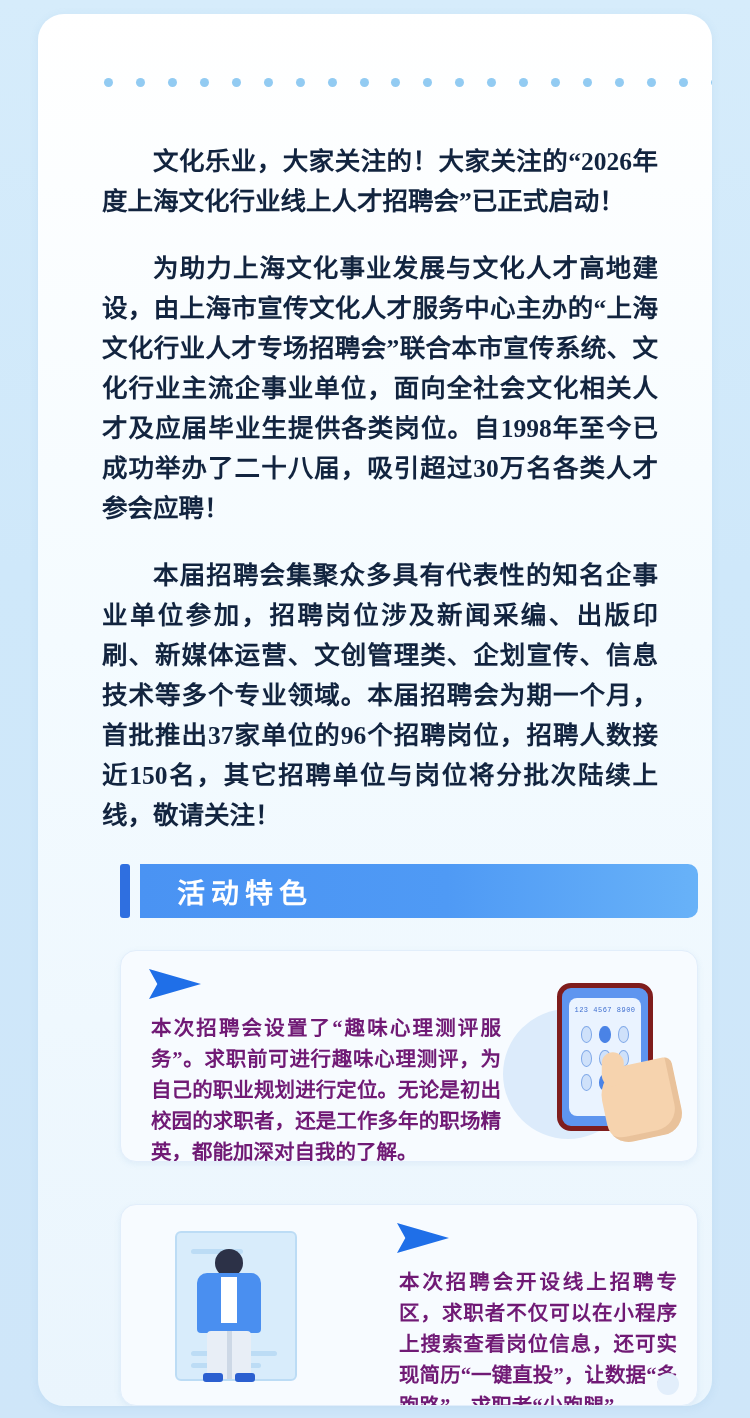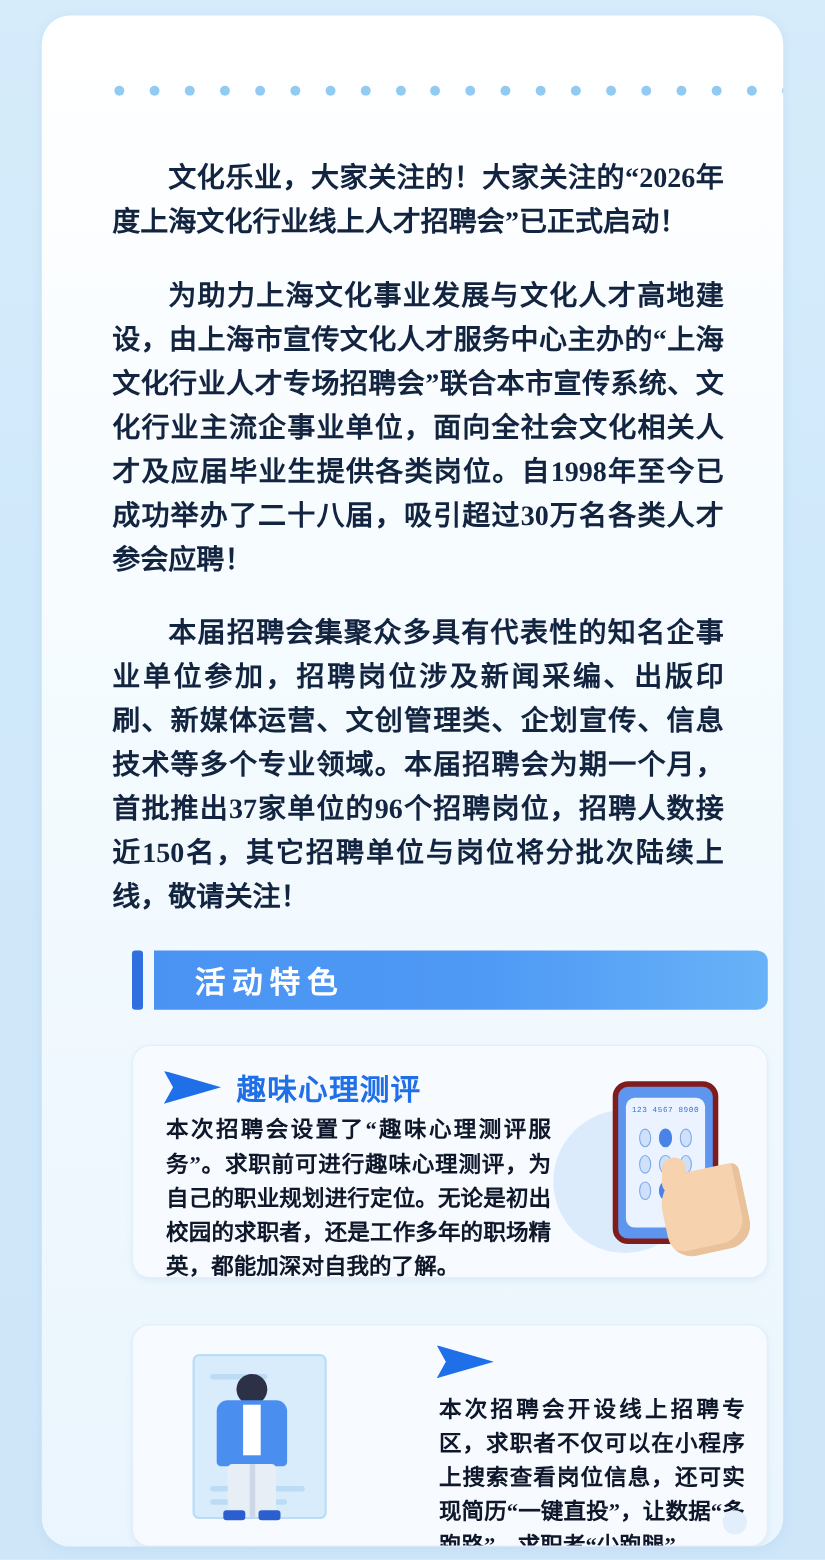--- a/index.html
+++ b/index.html
@@ -161,21 +161,21 @@
     clip-path: polygon(0 0, 100% 50%, 0 100%, 16% 50%);
   }
   .feat-title h3 {
     color: #1f6fe8;
     font-size: 27px;
     font-weight: bold;
     letter-spacing: 1px;
     font-family: "Liberation Sans", "DejaVu Sans", sans-serif;
   }
   .feat-body {
-    color: #0f172a;
+    color: #701a75;
     font-size: 20.5px;
     line-height: 31px;
     text-align: justify;
     font-weight: 600;
   }
 
   
   #feature-1 .f1-title { position: absolute; left: 28px; top: 18px; }
   #feature-1 .f1-text { position: absolute; left: 30px; top: 62px; width: 350px; }
   #feature-1 .art { position: absolute; right: 10px; top: 24px; width: 190px; height: 170px; }
@@ -324,21 +324,20 @@
     <div class="section-head">
       <div class="bar-accent"></div>
       <div class="bar-fill">
         <span>活动特色</span>
       </div>
     </div>
 
     <div class="feature" id="feature-1">
       <div class="feat-title f1-title">
         <div class="arrow"></div>
-        <h3>趣味心理测评</h3>
       </div>
       <div class="feat-body f1-text">本次招聘会设置了“趣味心理测评服务”。求职前可进行趣味心理测评，为自己的职业规划进行定位。无论是初出校园的求职者，还是工作多年的职场精英，都能加深对自我的了解。</div>
       <div class="art">
         <div class="blob"></div>
         <div class="phone">
           <div class="screen">
             <div class="code">123 4567 8900</div>
             <div class="keys">
               <i></i>
                 <i class="hl"></i>

